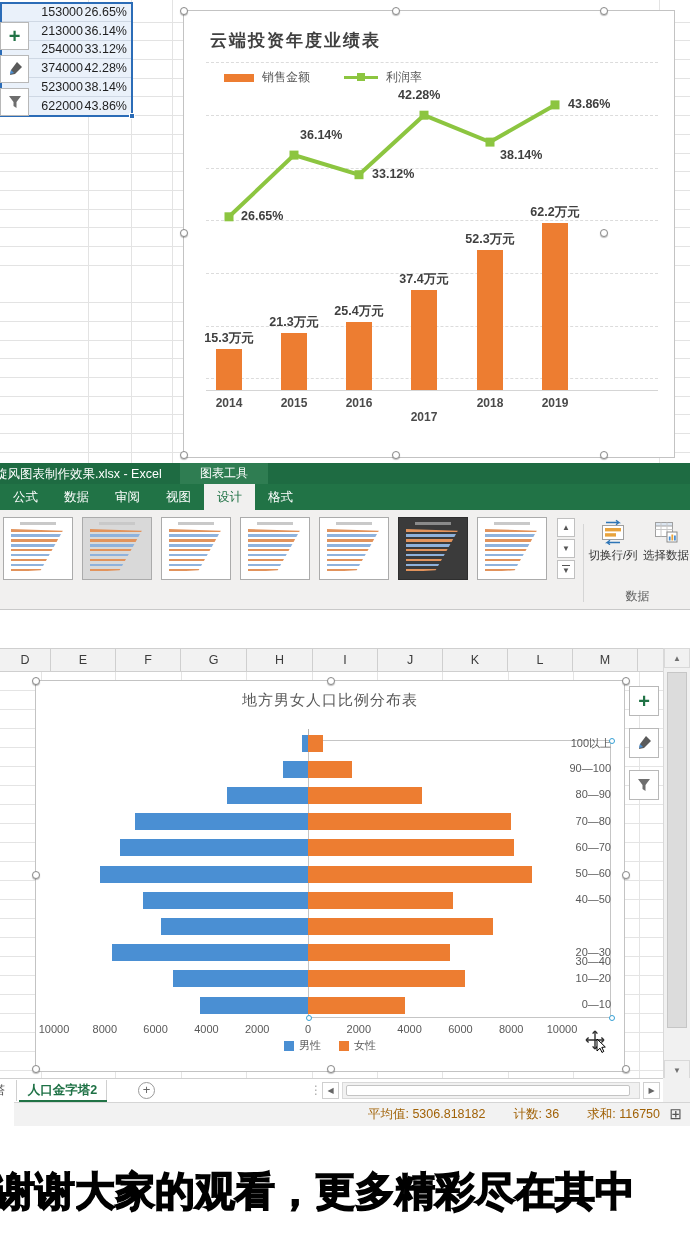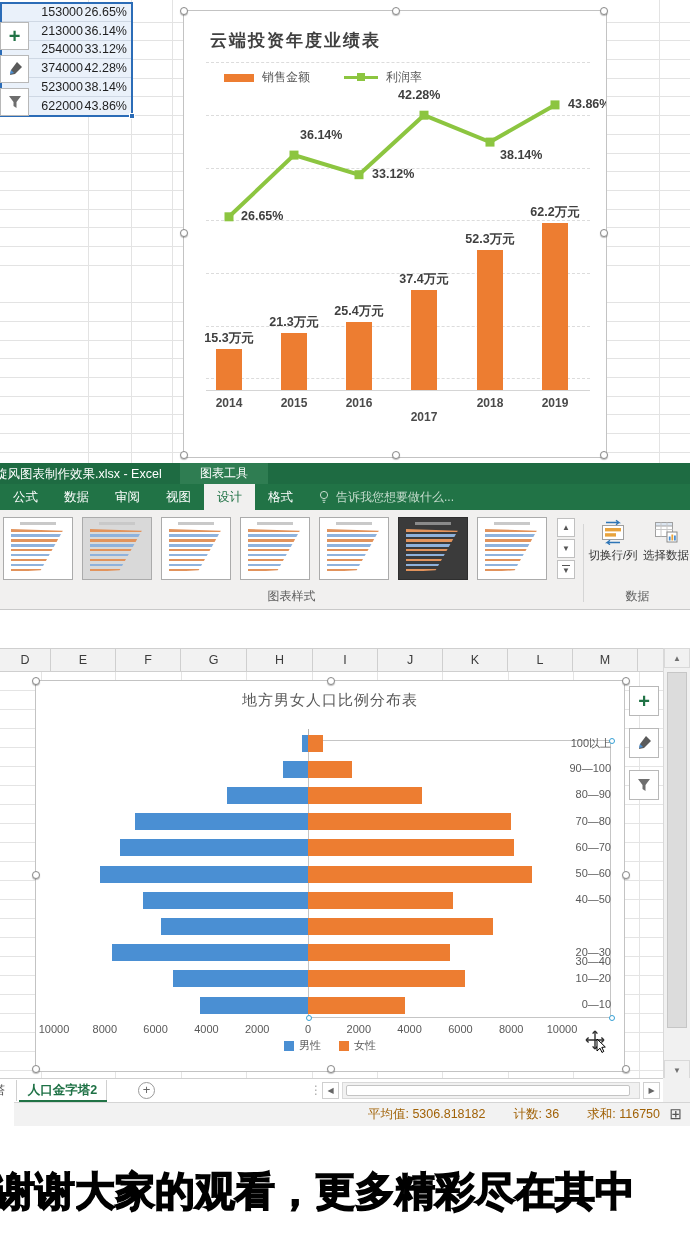--- a/index.html
+++ b/index.html
@@ -150,21 +150,21 @@
       </div>
       <div class="crow">
         <div class="cell v">622000</div>
         <div class="cell p">43.86%</div>
       </div>
     </div>
   <div id="selA">
       <div class="fh"></div>
     </div>
 
-  <div class="chartbox" id="chart1box" style="left:183px;top:10px;width:424px;height:448px">
+  <div class="chartbox" id="chart1box" style="left:183px;top:10px;width:492px;height:448px">
     <div id="c1">
       <div class="c1title">云端投资年度业绩表</div>
       <div class="c1legend">
         <div class="lgitem">
           <span class="lgbar" style="background:#ED7D31"></span>
           <span>销售金额</span>
         </div>
         <div class="lgitem">
           <span class="lgline" style="background:#8CC540">
               <i style="background:#8CC540"></i>
@@ -246,27 +246,20 @@
     <span class="fname">旋风图表制作效果.xlsx - Excel</span>
     <div class="ctxtab">图表工具</div>
   </div>
   <div class="tabsrow" id="ribbonTabs">
       <div class="rtab">公式</div>
       <div class="rtab">数据</div>
       <div class="rtab">审阅</div>
       <div class="rtab">视图</div>
       <div class="rtab active">设计</div>
       <div class="rtab">格式</div>
-      <div class="searchbox">
-        <svg width="12" height="14" viewBox="0 0 12 14">
-          <circle cx="6" cy="5" r="3.6" fill="none" stroke="#c5dccd"></circle>
-          <path d="M4.4 10.3 h3.2 M4.9 12.3 h2.2" stroke="#c5dccd"></path>
-        </svg>
-        <div>告诉我您想要做什么...</div>
-      </div>
     </div>
   <div class="gallery">
     <div id="thumbs">
         <div class="thumb" style="left: 3px;">
           <div class="tt"></div>
           <div class="tb"></div>
         </div>
         <div class="thumb hl" style="left: 82px;">
           <div class="tt"></div>
           <div class="tb"></div>
@@ -321,21 +314,20 @@
       <path d="M2.5 10.5 h17 M8 3.5 v14 M14 3.5 v14" stroke="#c8c8c8"></path>
       <rect x="14" y="13" width="10" height="10" fill="#fff" stroke="#8a8a8a"></rect>
       <rect x="15.8" y="17.5" width="1.8" height="4" fill="#4a8fd3"></rect>
       <rect x="18.4" y="15.5" width="1.8" height="6" fill="#e8a33d"></rect>
       <rect x="21" y="16.5" width="1.8" height="5" fill="#4a8fd3"></rect>
     </svg>
     <span>选择数据</span>
   </div>
 
   <div class="grouplabels">
-    <div class="glabel" style="left:0;width:583px">图表样式</div>
     <div class="glabel" style="left:585px;width:105px">数据</div>
   </div>
 </div>
 
 <div id="secC">
   <div class="hdrrow" id="colHeaders">
       <div class="hcell" style="width: 51px;">D</div>
       <div class="hcell" style="width: 65px;">E</div>
       <div class="hcell" style="width: 65px;">F</div>
       <div class="hcell" style="width: 66px;">G</div>

